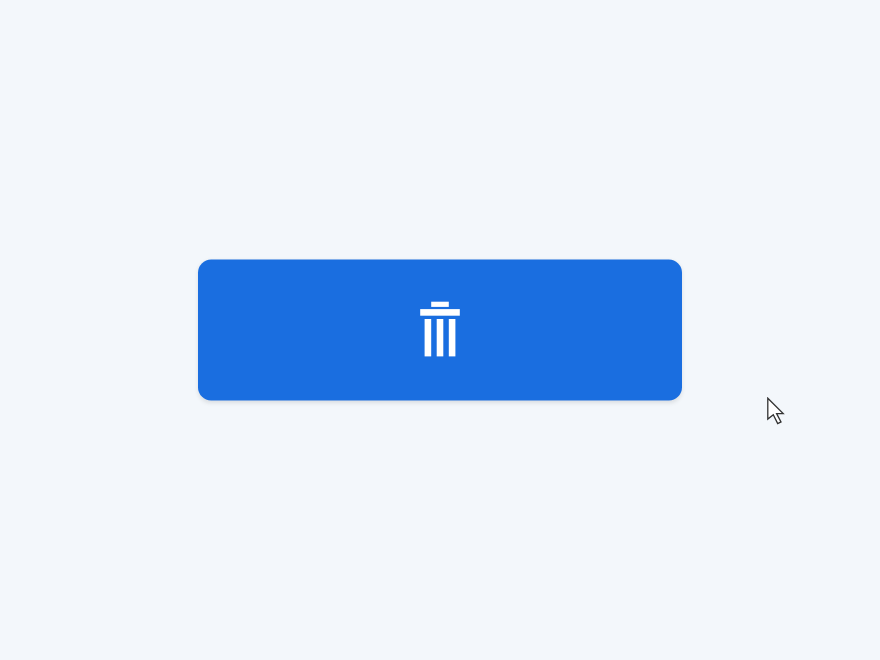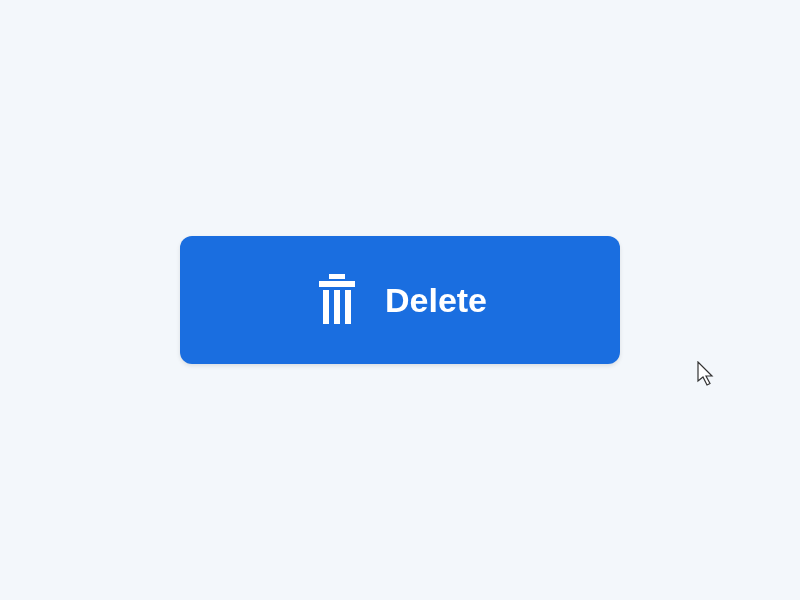--- a/index.html
+++ b/index.html
@@ -55,20 +55,19 @@
 <button class="delete-button">
   <span class="trash-icon">
     <svg width="48" height="52" viewBox="0 0 48 52" fill="none">
       <rect x="16" y="0" width="16" height="5" fill="#ffffff"></rect>
       <rect x="6" y="7" width="36" height="6" fill="#ffffff"></rect>
       <rect x="10" y="16" width="6" height="34" fill="#ffffff"></rect>
       <rect x="21" y="16" width="6" height="34" fill="#ffffff"></rect>
       <rect x="32" y="16" width="6" height="34" fill="#ffffff"></rect>
     </svg>
   </span>
-  <span>Delete</span>
 </button>
 
 <div class="cursor">
   <svg width="20" height="28" viewBox="0 0 20 28">
     <path d="M 1 1 L 1 20 L 6 16 L 10 24 L 13 22.5 L 9 15 L 15 15 Z" fill="#ffffff" stroke="#333333" stroke-width="1.2"></path>
   </svg>
 </div>
 
 </body></html>

